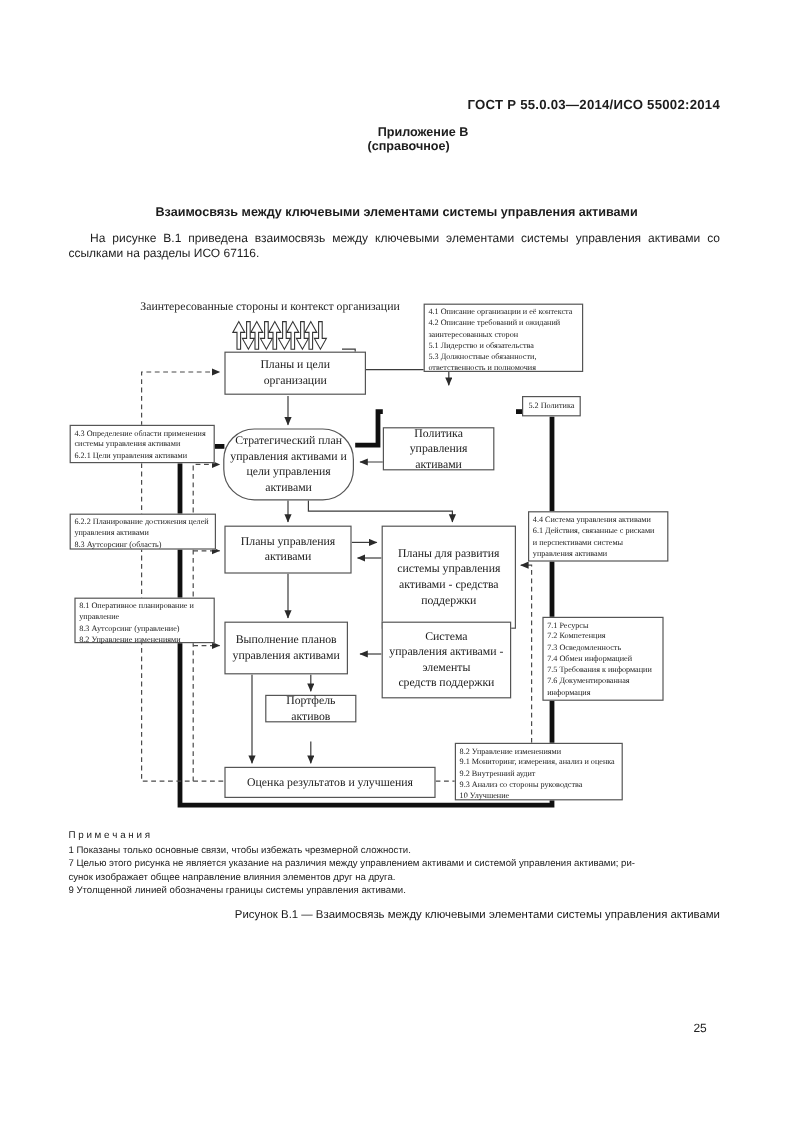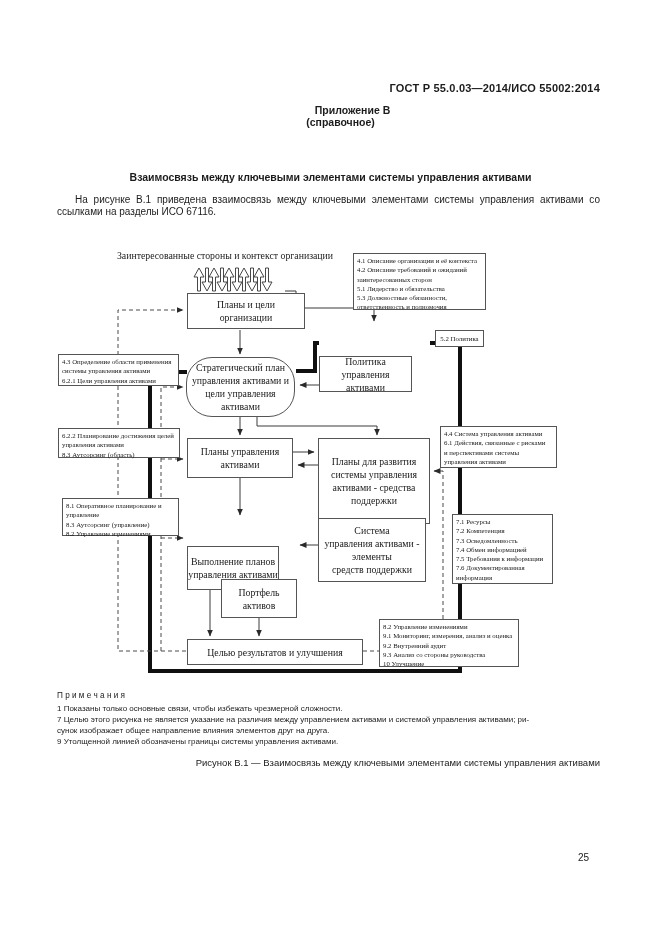--- a/index.html
+++ b/index.html
@@ -109,29 +109,29 @@
   <div class="dbox" style="left:186px;top:357px;width:109px;height:60px;border-radius:26px;">Стратегический план
 управления активами и
 цели управления
 активами</div>
   <div class="dbox" style="left:187px;top:438px;width:106px;height:40px;">Планы управления
 активами</div>
   <div class="dbox" style="left:318px;top:438px;width:112px;height:86px;">Планы для развития
 системы управления
 активами - средства
 поддержки</div>
-  <div class="dbox" style="left:187px;top:518px;width:92px;height:44px;margin-top:28px;">Выполнение планов
+  <div class="dbox" style="left:187px;top:518px;width:103px;height:44px;">Выполнение планов
 управления активами</div>
   <div class="dbox" style="left:318px;top:518px;width:108px;height:64px;">Система
 управления активами -
 элементы
 средств поддержки</div>
-  <div class="dbox" style="left:221px;top:579px;width:76px;height:39px;">Портфель
+  <div class="dbox" style="left:221px;top:579px;width:76px;height:23px;">Портфель
 активов</div>
-  <div class="dbox" style="left:187px;top:639px;width:176px;height:26px;">Целью результатов и улучшения</div>
+  <div class="dbox" style="left:187px;top:639px;width:176px;height:26px;">Оценка результатов и улучшения</div>
 
   <div class="anno" style="left:353px;top:253px;width:133px;height:57px;">4.1 Описание организации и её контекста
 4.2 Описание требований и ожиданий
 заинтересованных сторон
 5.1 Лидерство и обязательства
 5.3 Должностные обязанности,
 ответственность и полномочия</div>
   <div class="anno mid" style="left:435px;top:330px;width:49px;height:17px;">5.2 Политика</div>
   <div class="anno" style="left:58px;top:354px;width:121px;height:32px;">4.3 Определение области применения
 системы управления активами

